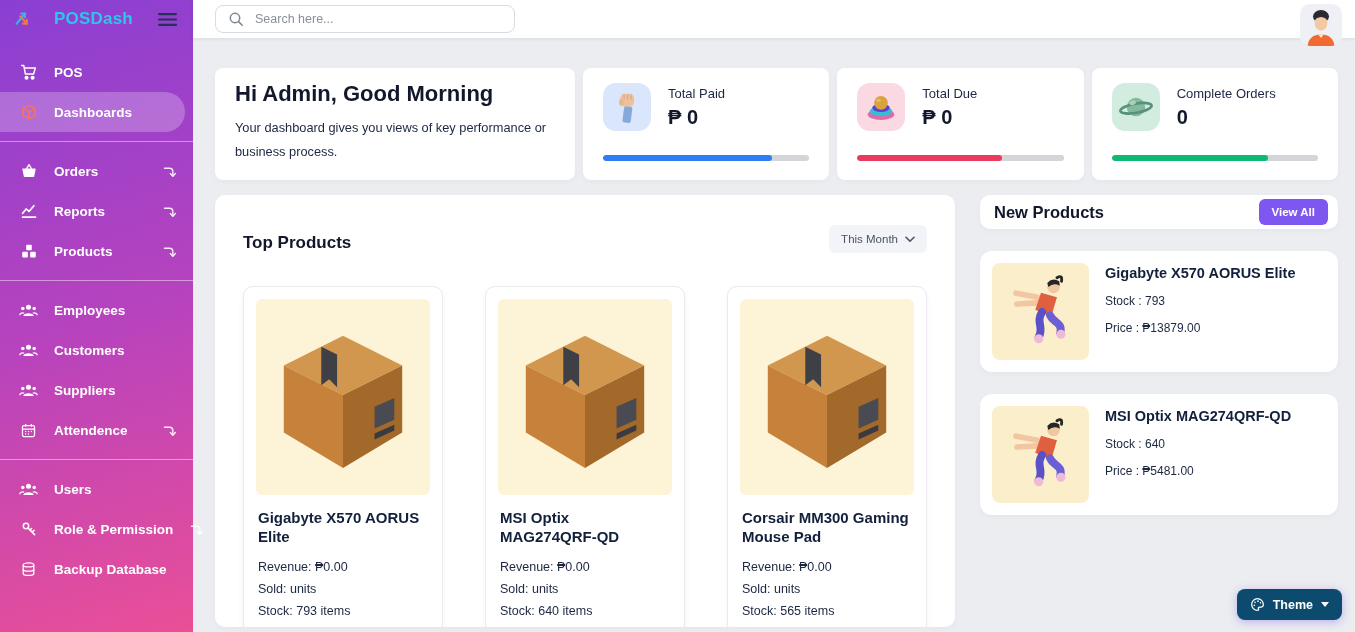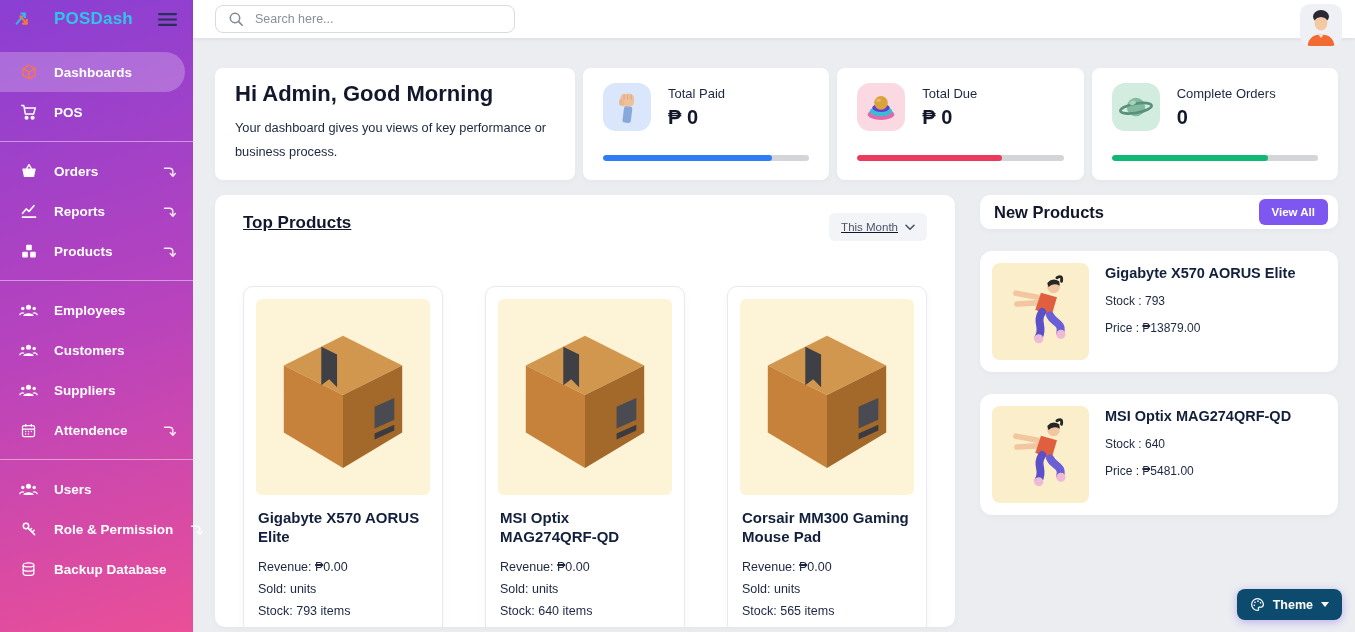--- a/index.html
+++ b/index.html
@@ -60,21 +60,21 @@
   .stat-top { display:flex; gap:17px; align-items:center; }
   .stat-icon { width:48px; height:48px; border-radius:13px; display:flex; align-items:center; justify-content:center; flex:none; }
   .stat-label { font-size:13px; color:#1d2742; margin-bottom:5px; }
   .stat-value { font-size:20px; font-weight:bold; color:#12172b; }
   .progress-track { height:6px; background:#d3d5d9; border-radius:4px; overflow:hidden; margin-top:auto; }
   .progress-fill { height:100%; border-radius:4px; }
 
   
   .row2 { display:grid; grid-template-columns:740px 1fr; gap:25px; margin-top:15px; align-items:start; }
   .top-products { border-radius:10px; padding:18px 28px 0; height:432px; overflow:hidden; }
-  .tp-head { display:flex; align-items:flex-start; justify-content:space-between; height:40px;text-decoration:underline; }
+  .tp-head { display:flex; align-items:flex-end; justify-content:space-between; height:40px; }
   .tp-title { font-size:17px; font-weight:bold; color:#12172b; }
   .tp-filter {
     background:#f3f4f8; border:0; border-radius:6px; padding:8px 12px; font-size:11.5px;
     color:#4b5468; display:flex; align-items:center; gap:7px; cursor:pointer; font-family:inherit;
   }
   .tp-grid { display:grid; grid-template-columns:repeat(3,1fr); gap:42px; margin-top:33px; align-items:start; }
   .p-card { border:1px solid #e9e9ef; border-radius:10px; padding:12px; background:#fff; box-shadow:0 3px 8px rgba(20,20,60,.04); }
   .p-img { background:#fdf3d7; border-radius:6px; height:196px; display:flex; align-items:center; justify-content:center; }
   .p-name { font-size:15px; font-weight:bold; color:#12203c; margin:14px 2px 9px; line-height:1.25; }
   .p-line { font-size:12.5px; color:#1d2742; margin:0 2px; line-height:22px; }
@@ -116,38 +116,38 @@
               <rect x="0" y="1" width="19" height="2.2" rx="1.1"></rect>
               <rect x="0" y="6.4" width="19" height="2.2" rx="1.1"></rect>
               <rect x="0" y="11.8" width="19" height="2.2" rx="1.1"></rect>
             </g>
           </svg>
       </span>
     </div>
 
     <nav class="side-nav">
 
-      <div class="menu-item active">
-        <span class="ico">
-          <svg width="18" height="18" viewBox="0 0 24 24" fill="none" stroke="currentColor" stroke-width="1.9" stroke-linejoin="round">
-              <path d="M12 3 L20 7.5 V16.5 L12 21 L4 16.5 V7.5 Z"></path>
-              <path d="M4 7.5 L12 12 L20 7.5 M12 12 V21"></path>
-            </svg>
-        </span>
-        <span>Dashboards</span>
-      </div>
       <div class="menu-item">
         <span class="ico">
           <svg width="18" height="18" viewBox="0 0 22 22" fill="none" stroke="#fff" stroke-width="1.8" stroke-linecap="round" stroke-linejoin="round">
               <path d="M2 3 h2.6 l2 10.5 h10 l2.2-7.5 H6"></path>
               <circle cx="8" cy="18" r="1.6" fill="#fff"></circle>
               <circle cx="15.4" cy="18" r="1.6" fill="#fff"></circle>
             </svg>
         </span>
         <span>POS</span>
+      </div>
+      <div class="menu-item active">
+        <span class="ico">
+          <svg width="18" height="18" viewBox="0 0 24 24" fill="none" stroke="currentColor" stroke-width="1.9" stroke-linejoin="round">
+              <path d="M12 3 L20 7.5 V16.5 L12 21 L4 16.5 V7.5 Z"></path>
+              <path d="M4 7.5 L12 12 L20 7.5 M12 12 V21"></path>
+            </svg>
+        </span>
+        <span>Dashboards</span>
       </div>
       <hr class="side-divider">
 
       <div class="menu-item">
         <span class="ico">
           <svg width="18" height="18" viewBox="0 0 24 24" fill="none" stroke="#fff" stroke-width="1.8" stroke-linejoin="round">
               <path d="M4 9.5 h16 l-2 9.5 H6 Z" fill="#fff"></path>
               <path d="M8.5 9.5 L12 3.5 L15.5 9.5"></path>
             </svg>
         </span>

